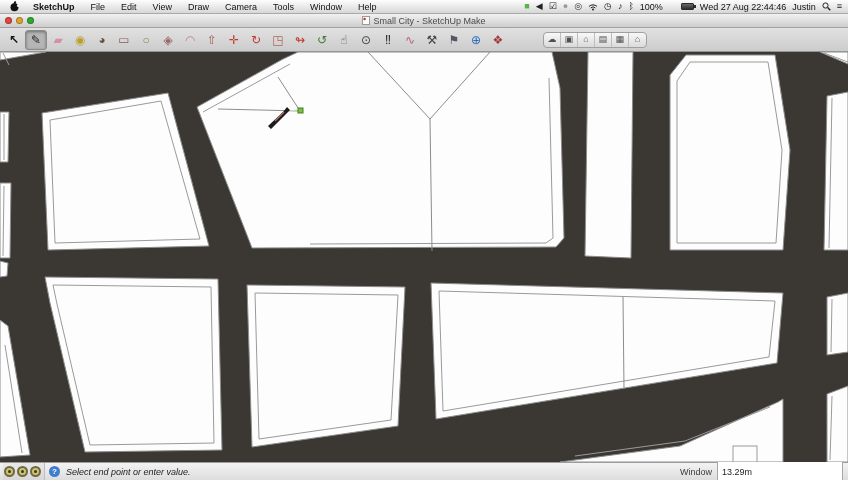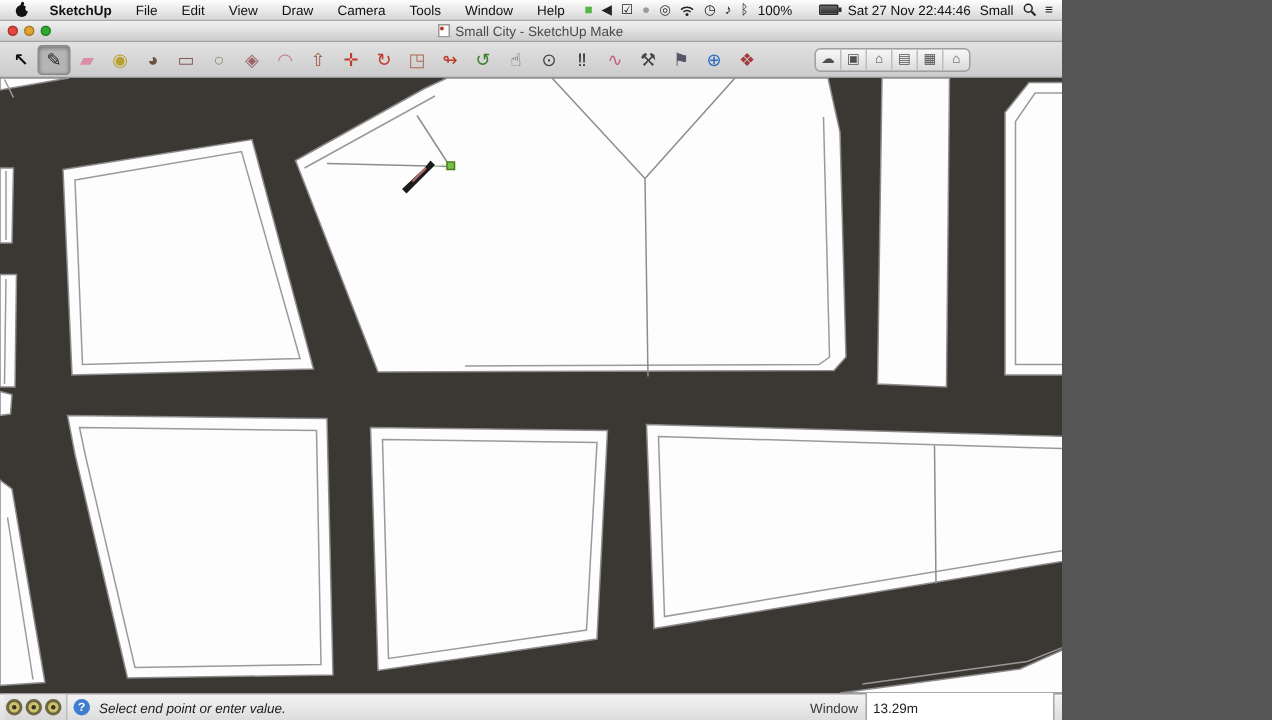--- a/index.html
+++ b/index.html
@@ -1,18 +1,18 @@
 <!DOCTYPE html>
 <html><head>
 <meta charset="utf-8">
 <style>
   * { margin:0; padding:0; box-sizing:border-box; }
   html,body { background:#555; }
   body { font-family:"Liberation Sans","DejaVu Sans",sans-serif; }
-  .app { width:708px; height:480px; position:relative; overflow:hidden; background:#fff; }
+  .app { width:848px; height:480px; position:relative; overflow:hidden; background:#fff; }
 
   
   .menubar { height:14px; background:linear-gradient(#fdfdfd,#d7d7d7); border-bottom:1px solid #a9a9a9;
              display:flex; align-items:center; font-size:9px; color:#111; padding:0 4px; }
   .apple-wrap { padding:0 6px; display:flex; align-items:center; }
   .mitem { padding:0 8px; white-space:nowrap; cursor:default; }
   .mitem.app-name { font-weight:bold; }
   .mb-right { margin-left:auto; display:flex; align-items:center; gap:6px; padding-right:2px; }
   .sicon { font-size:9px; line-height:1; display:inline-flex; align-items:center; }
   .batt-group { display:flex; align-items:center; gap:18px; }
@@ -90,22 +90,22 @@
             </svg>
           </span>
           <span class="sicon" style="color: rgb(34, 34, 34);">◷</span>
           <span class="sicon" style="color: rgb(34, 34, 34);">♪</span>
           <span class="sicon" style="color: rgb(34, 34, 34);">ᛒ</span>
         </span>
       <span class="batt-group">
         <span class="mb-text">100%</span>
         <span class="batt"></span>
       </span>
-      <span class="mb-text">Sat 27 Nov 22:44:46</span>
-      <span class="mb-text">Small</span>
+      <span class="mb-text">Wed 27 Aug 22:44:46</span>
+      <span class="mb-text">Justin</span>
       <span class="sicon">
         <svg width="9" height="9">
             <circle cx="3.5" cy="3.5" r="2.6" fill="none" stroke="#222"></circle>
             <line x1="5.6" y1="5.6" x2="8.3" y2="8.3" stroke="#222" stroke-width="1.4"></line>
           </svg>
       </span>
       <span class="sicon" style="font-weight:bold;">≡</span>
     </span>
   </div>
 

